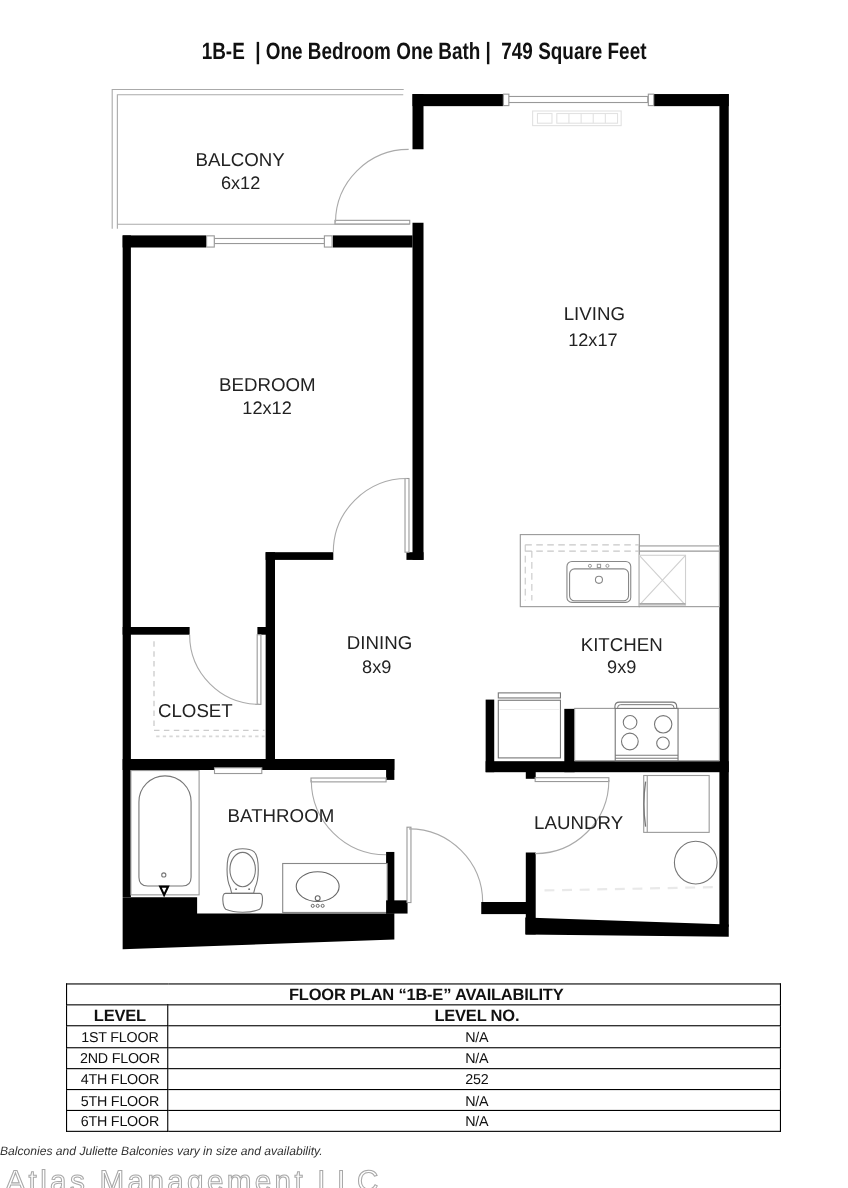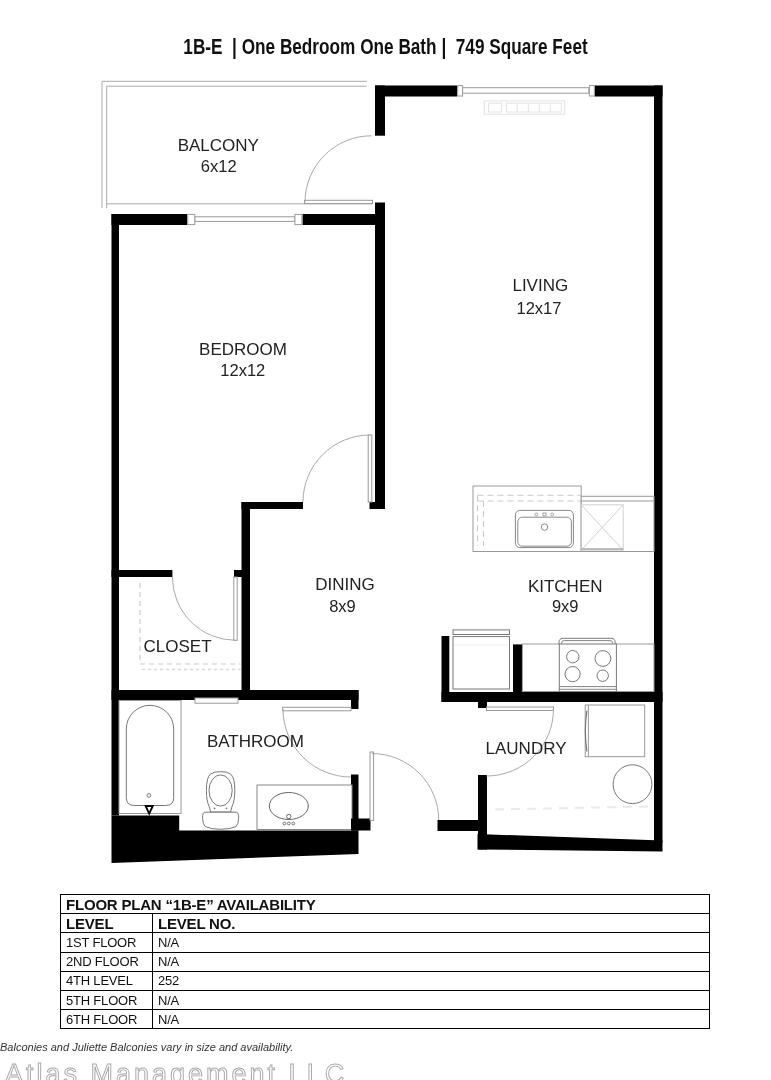--- a/index.html
+++ b/index.html
@@ -2,21 +2,21 @@
 <html><head>
 <meta charset="utf-8">
 <style>
 html,body{margin:0;padding:0;background:#fff;width:771px;height:1080px;overflow:hidden;}
 body{font-family:"Liberation Sans", sans-serif;position:relative;}
 .lbl{fill:#222;font-family:"Liberation Sans", sans-serif;font-size:17px;letter-spacing:0px;text-anchor:middle;}
 .dim{fill:#222;font-family:"Liberation Sans", sans-serif;font-size:16.5px;letter-spacing:0px;text-anchor:middle;}
 #title{position:absolute;left:0;top:35px;width:771px;text-align:center;font-size:21.5px;font-weight:bold;color:#111;letter-spacing:0px;transform:scaleX(0.8);transform-origin:385.5px 0;}
 #wm{position:absolute;left:5px;top:1039px;font-size:27px;line-height:1.1;color:rgba(255,255,255,0);-webkit-text-stroke:0.95px #a8a8a8;letter-spacing:3px;white-space:nowrap;margin-top:21px;}
 #note{position:absolute;left:0;top:1041px;width:771px;text-align:left;font-size:11px;font-style:italic;color:#333;}
-table{border-collapse:collapse;position:absolute;left:60px;top:894px;width:650px;table-layout:fixed;background:transparent;}
+table{border-collapse:collapse;position:absolute;left:60px;top:894px;width:650px;table-layout:fixed;background:transparent;text-align:center;}
 td{border:1px solid #000;font-size:13px;letter-spacing:-0.2px;color:#111;padding:0 0 0 5px;height:18.2px;vertical-align:middle;}
 tr.hd td{font-weight:bold;font-size:15px;letter-spacing:-0.2px;}
 </style>
 </head>
 <body>
 
 <div id="title">1B-E&nbsp; | One Bedroom One Bath |&nbsp; 749 Square Feet</div>
 
 <svg width="771" height="1080" viewBox="0 0 771 1080" style="position:absolute;left:0;top:0;">
 
@@ -261,21 +261,21 @@
       </tr>
 <tr>
         <td>1ST FLOOR</td>
         <td>N/A</td>
       </tr>
 <tr>
         <td>2ND FLOOR</td>
         <td>N/A</td>
       </tr>
 <tr>
-        <td>4TH LEVEL</td>
+        <td>4TH FLOOR</td>
         <td>252</td>
       </tr>
 <tr>
         <td>5TH FLOOR</td>
         <td>N/A</td>
       </tr>
 <tr>
         <td>6TH FLOOR</td>
         <td>N/A</td>
       </tr>

